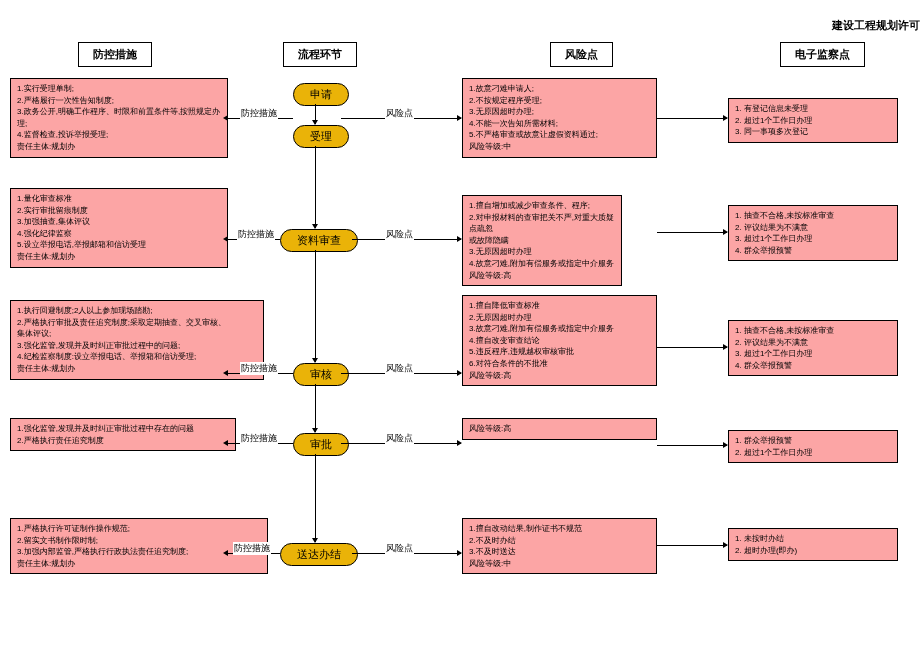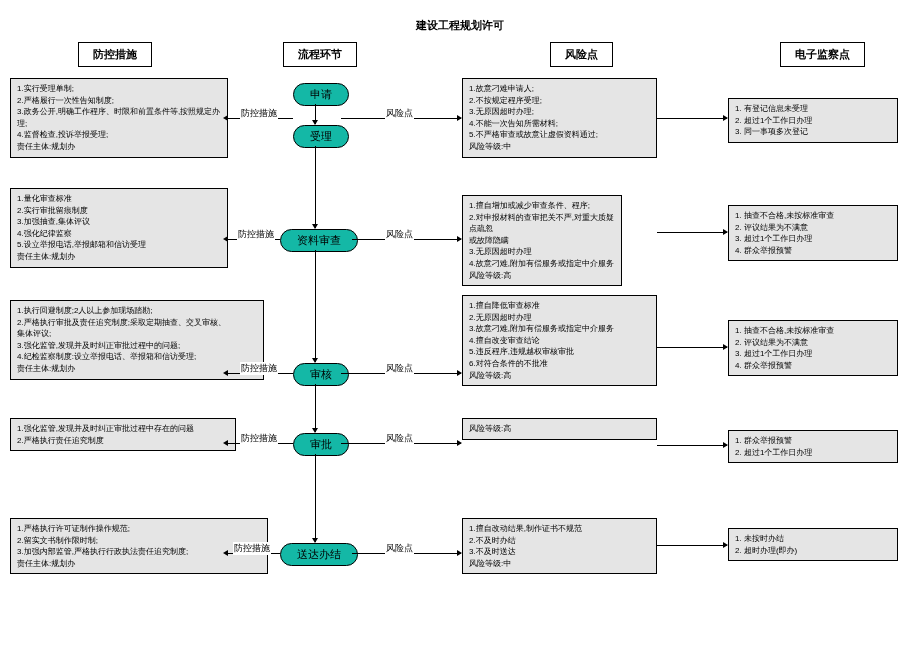--- a/index.html
+++ b/index.html
@@ -1,20 +1,20 @@
 <!DOCTYPE html>
 <html><head>
 <meta charset="utf-8">
 <style>
 *{box-sizing:border-box;margin:0;padding:0}
 body{font-family:"Microsoft YaHei","SimSun",sans-serif;font-size:9px;background:#fff;width:920px;height:651px;position:relative;color:#000}
-.title{position:absolute;top:18px;left:0;width:920px;text-align:center;font-size:11px;font-weight:bold}
+.title{position:absolute;top:18px;left:0;width:920px;text-align:right;font-size:11px;font-weight:bold}
 .col-header{position:absolute;border:1.5px solid #000;padding:4px 14px;font-size:11px;font-weight:bold;background:#fff;text-align:center}
-.flow-node{position:absolute;border:1px solid #000;border-radius:12px;padding:3px 16px;font-size:11px;background:#14b8a6;}
-.info-box{position:absolute;border:1px solid #000;padding:4px 6px;background:#e5e5e5;line-height:1.45;font-size:8px}
+.flow-node{position:absolute;border:1px solid #000;border-radius:12px;padding:3px 16px;font-size:11px;background:#eab308;}
+.info-box{position:absolute;border:1px solid #000;padding:4px 6px;background:#fca5a5;line-height:1.45;font-size:8px}
 .info-box ol{list-style-position:inside;padding-left:0}
 .info-box .raw{white-space:pre-line}
 .arrow{position:absolute;background:#000}
 .arrow.h{height:1px}
 .arrow.v{width:1px}
 .arrow-head{position:absolute;width:0;height:0}
 .arrow-head.right{border-left:5px solid #000;border-top:3px solid transparent;border-bottom:3px solid transparent}
 .arrow-head.left{border-right:5px solid #000;border-top:3px solid transparent;border-bottom:3px solid transparent}
 .arrow-head.down{border-top:5px solid #000;border-left:3px solid transparent;border-right:3px solid transparent}
 .edge-label{position:absolute;font-size:9px;background:#fff;padding:0 1px}

